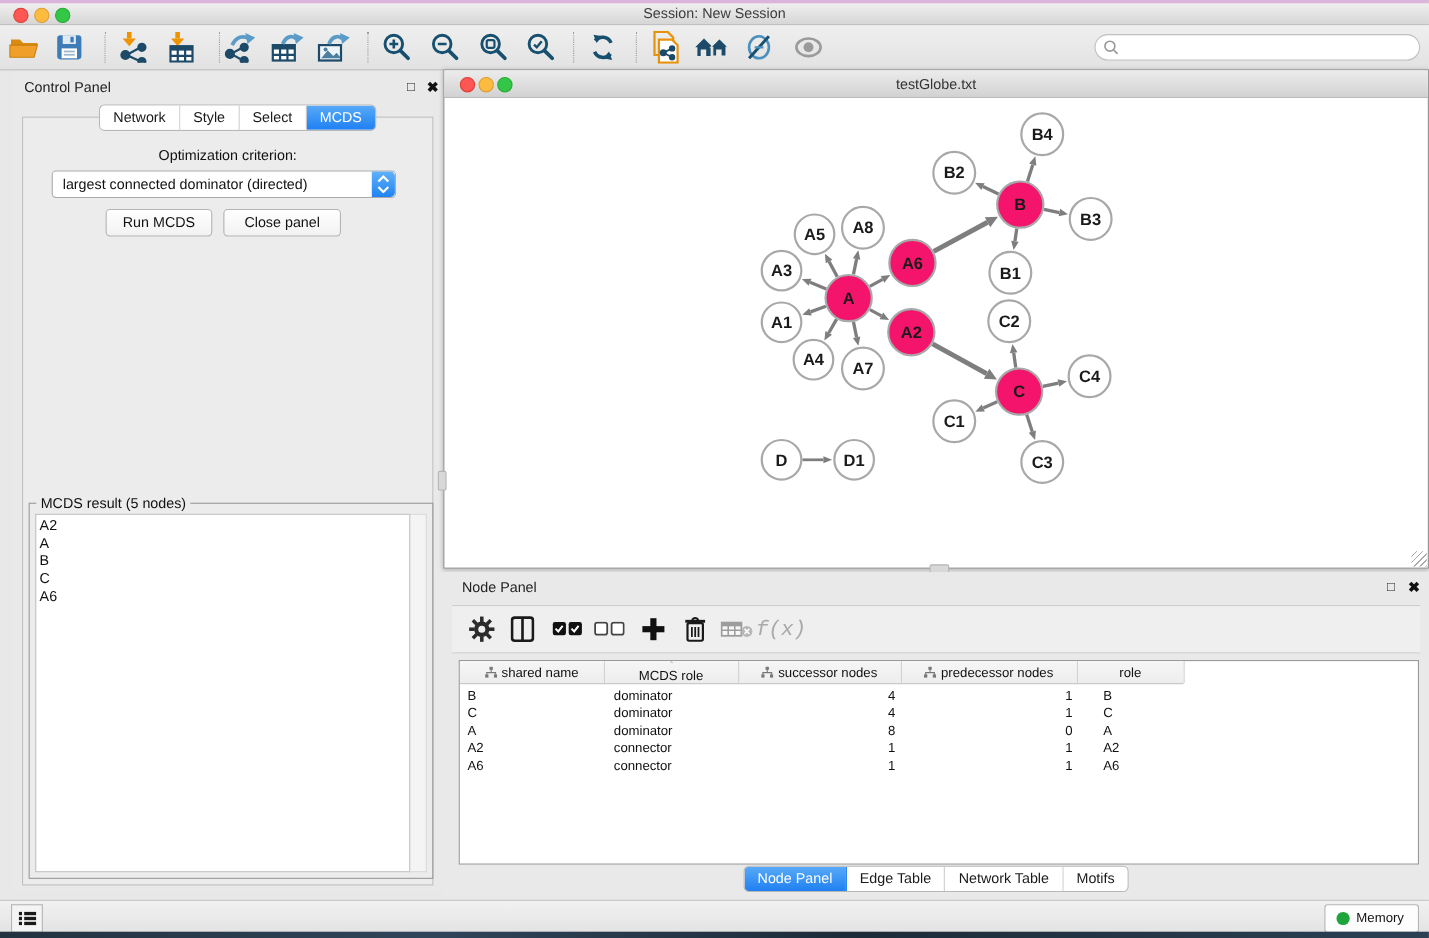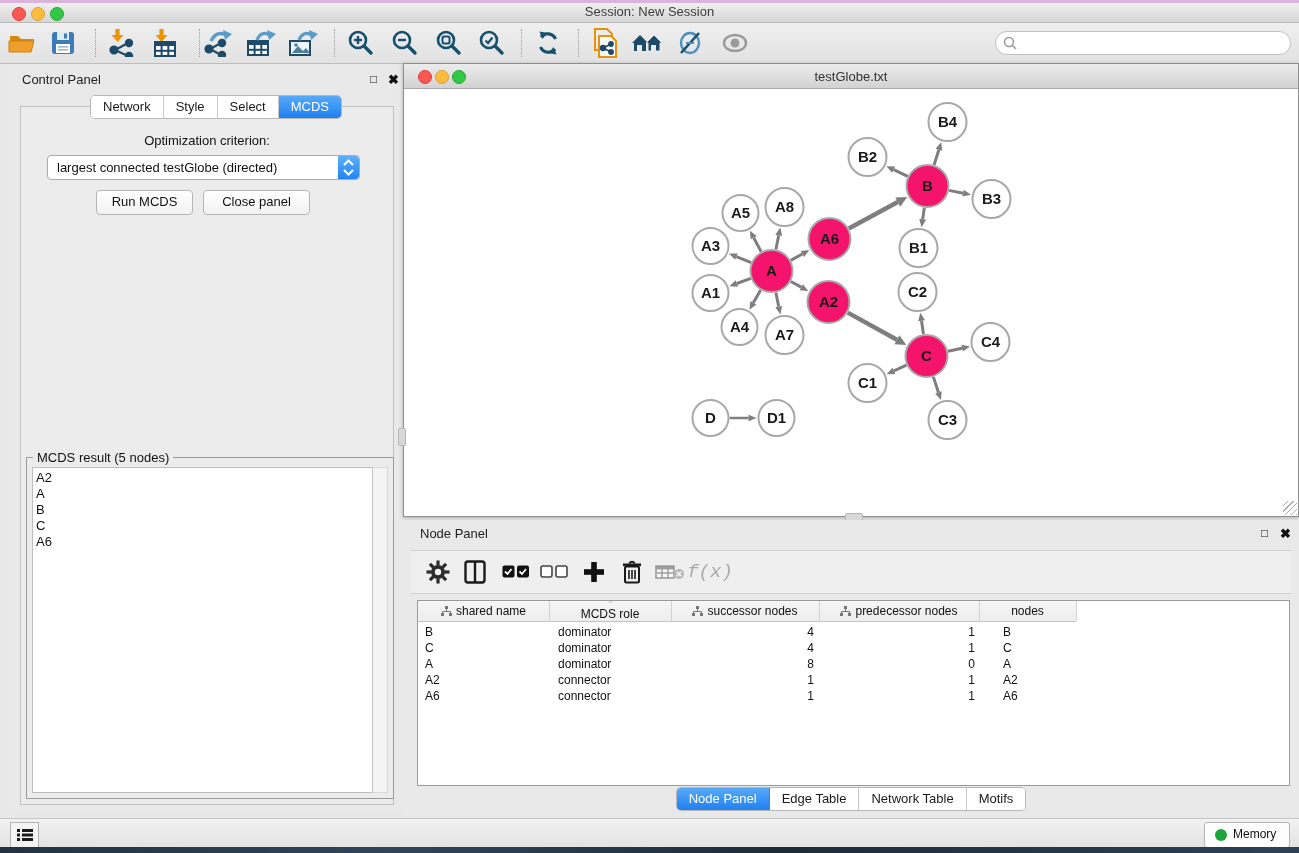--- a/index.html
+++ b/index.html
@@ -265,21 +265,21 @@
     <div class="abs panel-close" style="left:376px;top:7px">✖</div>
     <div class="cp-content"></div>
     <div class="segtabs" style="left:78px;top:30px">
         <div class="segtab">Network</div>
         <div class="segtab">Style</div>
         <div class="segtab">Select</div>
         <div class="segtab active">MCDS</div>
       </div>
     <div class="opt-label">Optimization criterion:</div>
     <div class="dropdown">
-      <span class="val">largest connected testGlobe (directed)</span>
+      <span class="val">largest connected dominator (directed)</span>
       <span class="stepper">
         <svg width="13" height="17" viewBox="0 0 13 17">
             <path d="M2 6 l4.5 -4.5 4.5 4.5" stroke="#fff" stroke-width="2" fill="none"></path>
             <path d="M2 11 l4.5 4.5 4.5 -4.5" stroke="#fff" stroke-width="2" fill="none"></path>
           </svg>
       </span>
     </div>
     <div class="cpbtn" style="left:84px;top:125px;width:95px">Run MCDS</div>
     <div class="cpbtn" style="left:191px;top:125px;width:105px">Close panel</div>
     <div class="fieldset" style="left:14px;top:392px;width:366px;height:340px">
@@ -506,21 +506,21 @@
               <g fill="#777">
                 <rect x="4" y="0" width="3" height="3"></rect>
                 <rect x="0" y="7" width="3" height="3"></rect>
                 <rect x="8" y="7" width="3" height="3"></rect>
               </g>
               <path d="M5.5 3 v2.5 M1.5 7 v-1.5 h8 v1.5" stroke="#777" stroke-width="1" fill="none"></path>
             </svg>
             <span>predecessor nodes</span>
           </div>
           <div class="th-cell" style="left: 561px; width: 97px;">
-            <span>nodes</span>
+            <span>role</span>
           </div>
         </div>
       <div id="table-body">
           <div class="td-row" style="top: 23px;">
             <div class="td-cell" style="left: 0px; width: 124px; text-align: left; padding-left: 7px;">B</div>
             <div class="td-cell" style="left: 131px; width: 113px; text-align: left; padding-left: 9px;">dominator</div>
             <div class="td-cell" style="left: 253px; width: 143px; text-align: right; padding-right: 5px;">4</div>
             <div class="td-cell" style="left: 401px; width: 156px; text-align: right; padding-right: 4px;">1</div>
             <div class="td-cell" style="left: 561px; width: 73px; text-align: left; padding-left: 24px;">B</div>
           </div>

